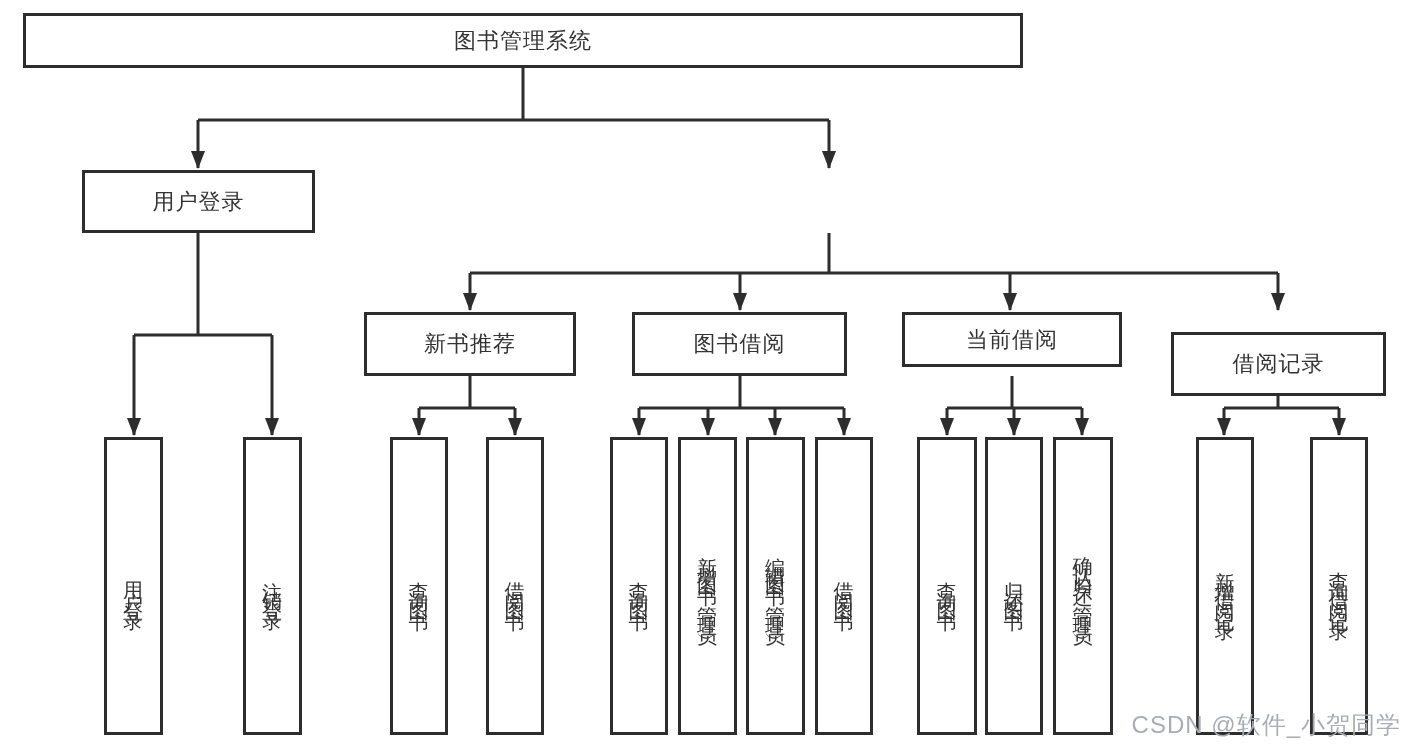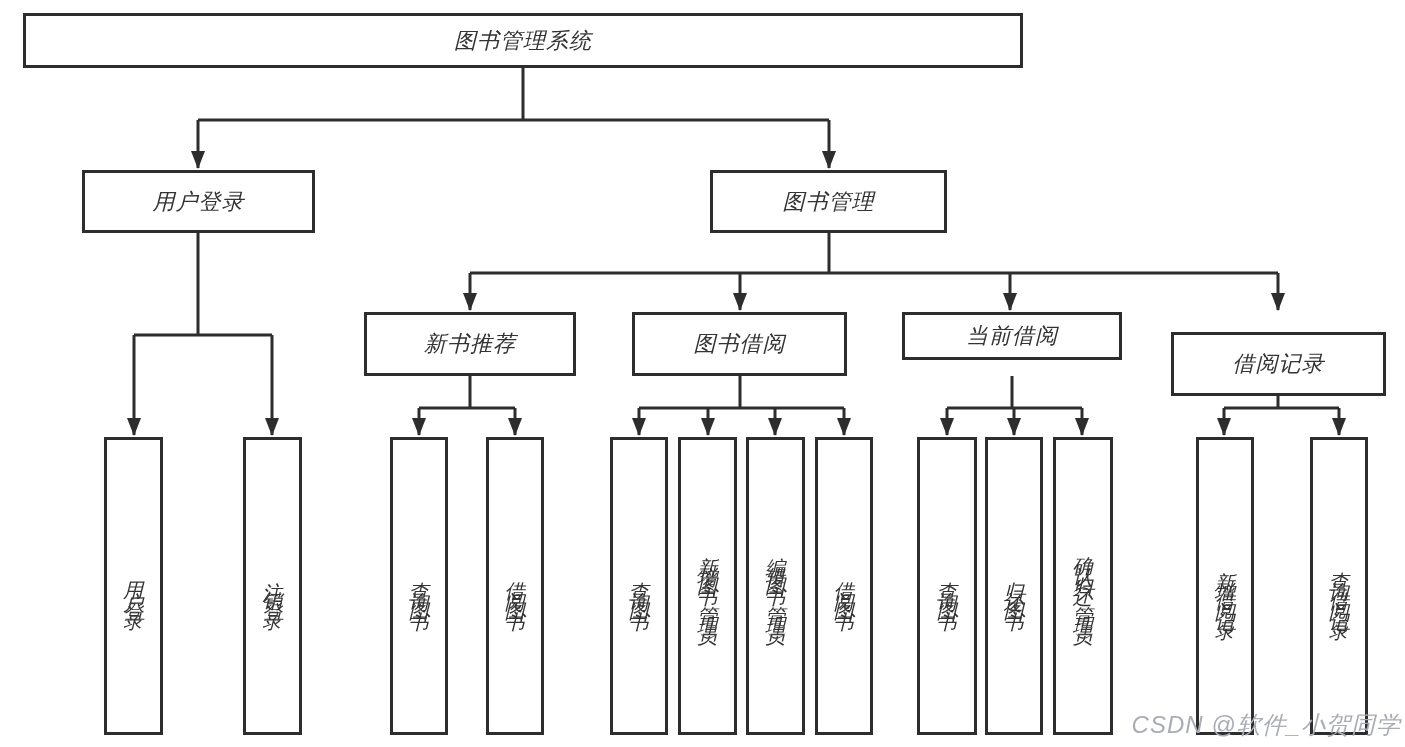--- a/index.html
+++ b/index.html
@@ -2,21 +2,20 @@
 <html><head>
 <meta charset="utf-8">
 <style>
   html,body { margin:0; padding:0; background:#ffffff; }
   .canvas {
     position:relative;
     width:1405px; height:747px;
     background:#ffffff;
     font-family:"Liberation Sans", sans-serif;
     overflow:hidden;
-    font-style:italic;
   }
   svg.wires { position:absolute; left:0; top:0; width:1405px; height:747px; }
   .node {
     position:absolute;
     box-sizing:border-box;
     border:3px solid #2d2d2d;
     background:#ffffff;
     color:#333333;
     display:flex;
     align-items:center;
@@ -29,21 +28,21 @@
     font-size:20px;
     letter-spacing:10px;
     line-height:1;
   }
   
   .n-root  { left:23px;   top:13px;  width:1000px; height:55px; }
   .n-l2a   { left:82px;   top:170px; width:233px;  height:63px; }
   .n-l2b   { left:710px;  top:170px; width:237px;  height:63px; }
   .n-l3a   { left:364px;  top:312px; width:212px;  height:64px; }
   .n-l3b   { left:632px;  top:312px; width:215px;  height:64px; }
-  .n-l3c   { left:902px;  top:312px; width:220px;  height:48px; }
+  .n-l3c   { left:902px;  top:312px; width:220px;  height:55px; }
   .n-l3d   { left:1171px; top:332px; width:215px;  height:64px; }
   .leaf    { top:437px; height:298px; }
   .n-f01 { left:104px;  width:59px; }
   .n-f02 { left:243px;  width:59px; }
   .n-f03 { left:390px;  width:58px; }
   .n-f04 { left:486px;  width:58px; }
   .n-f05 { left:610px;  width:58px; }
   .n-f06 { left:678px;  width:59px; }
   .n-f07 { left:746px;  width:59px; }
   .n-f08 { left:815px;  width:58px; }
@@ -102,21 +101,20 @@
     <line class="wire" x1="947" y1="408" x2="947" y2="435" marker-end="url(#arrow)"></line>
     <line class="wire" x1="1014" y1="408" x2="1014" y2="435" marker-end="url(#arrow)"></line>
     <line class="wire" x1="1082" y1="408" x2="1082" y2="435" marker-end="url(#arrow)"></line>
     <line class="wire" x1="1224" y1="408" x2="1224" y2="435" marker-end="url(#arrow)"></line>
     <line class="wire" x1="1339" y1="408" x2="1339" y2="435" marker-end="url(#arrow)"></line>
   </svg>
 
   <div class="node h n-root">图书管理系统</div>
 
   <div class="node h n-l2a">用户登录</div>
-  <div class="node h n-l2b">图书管理</div>
 
   <div class="node h n-l3a">新书推荐</div>
   <div class="node h n-l3b">图书借阅</div>
   <div class="node h n-l3c">当前借阅</div>
   <div class="node h n-l3d">借阅记录</div>
 
   <div class="node v leaf n-f01">用户登录</div>
   <div class="node v leaf n-f02">注销登录</div>
 
   <div class="node v leaf n-f03">查询图书</div>

